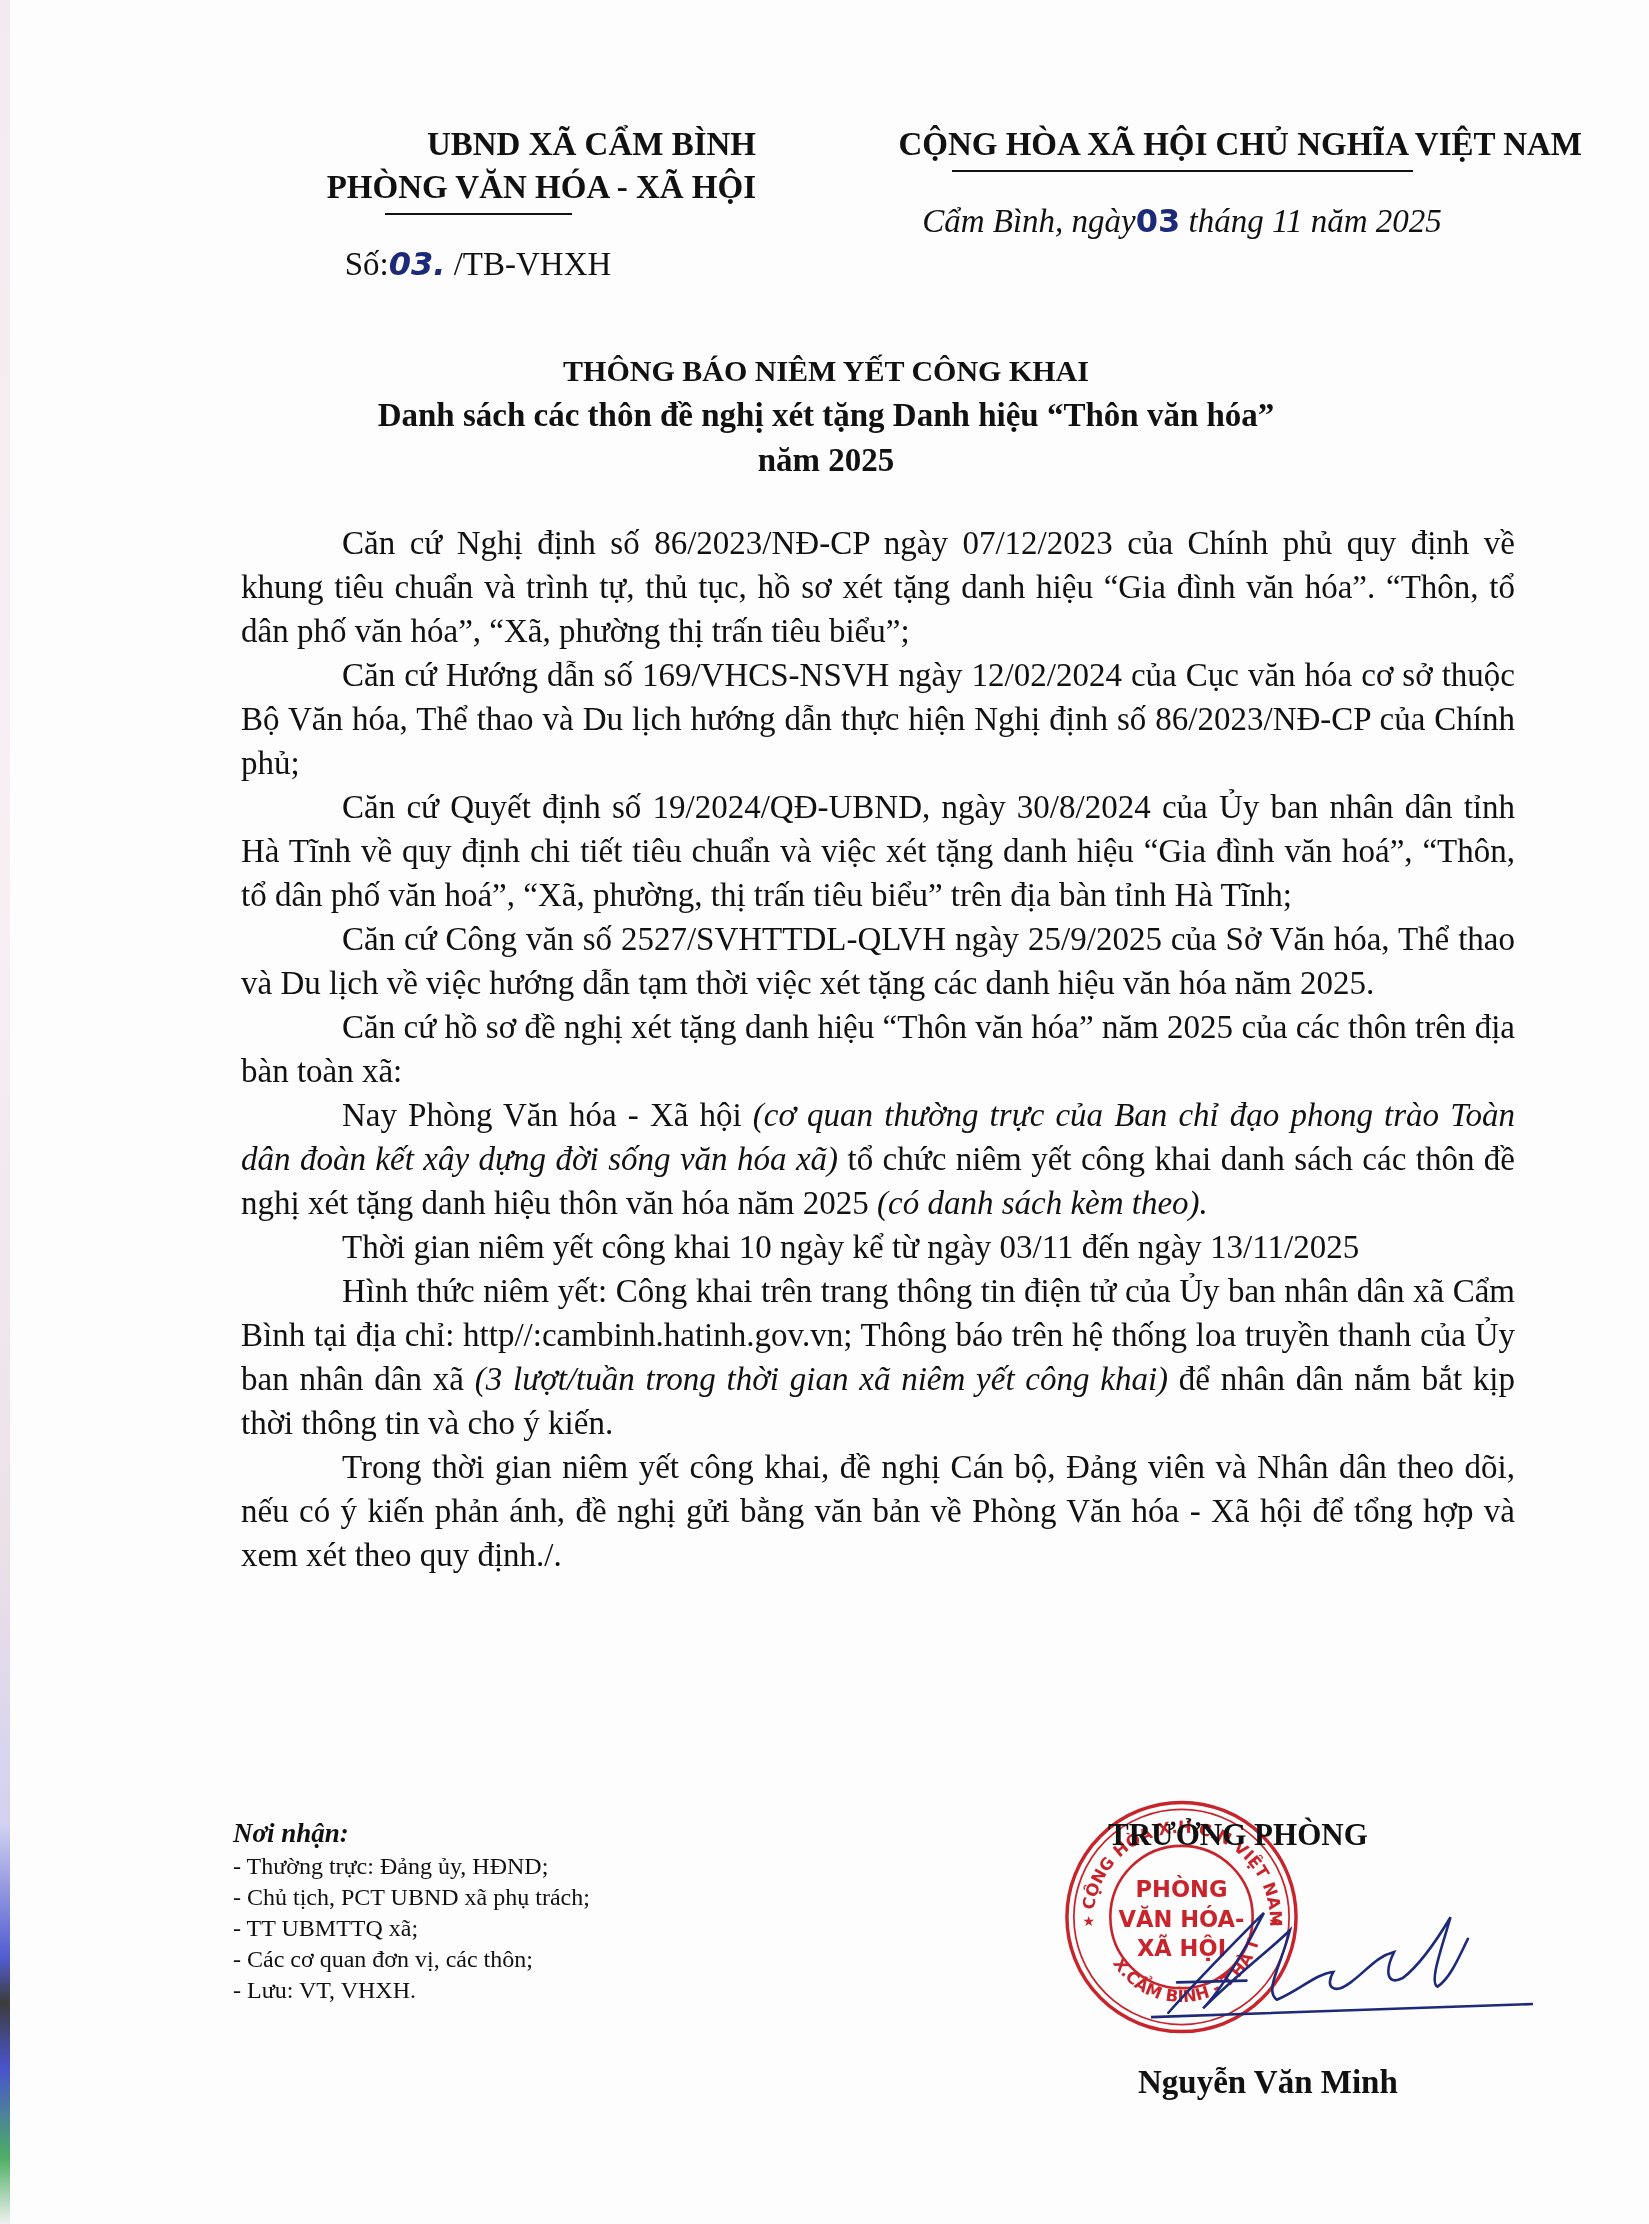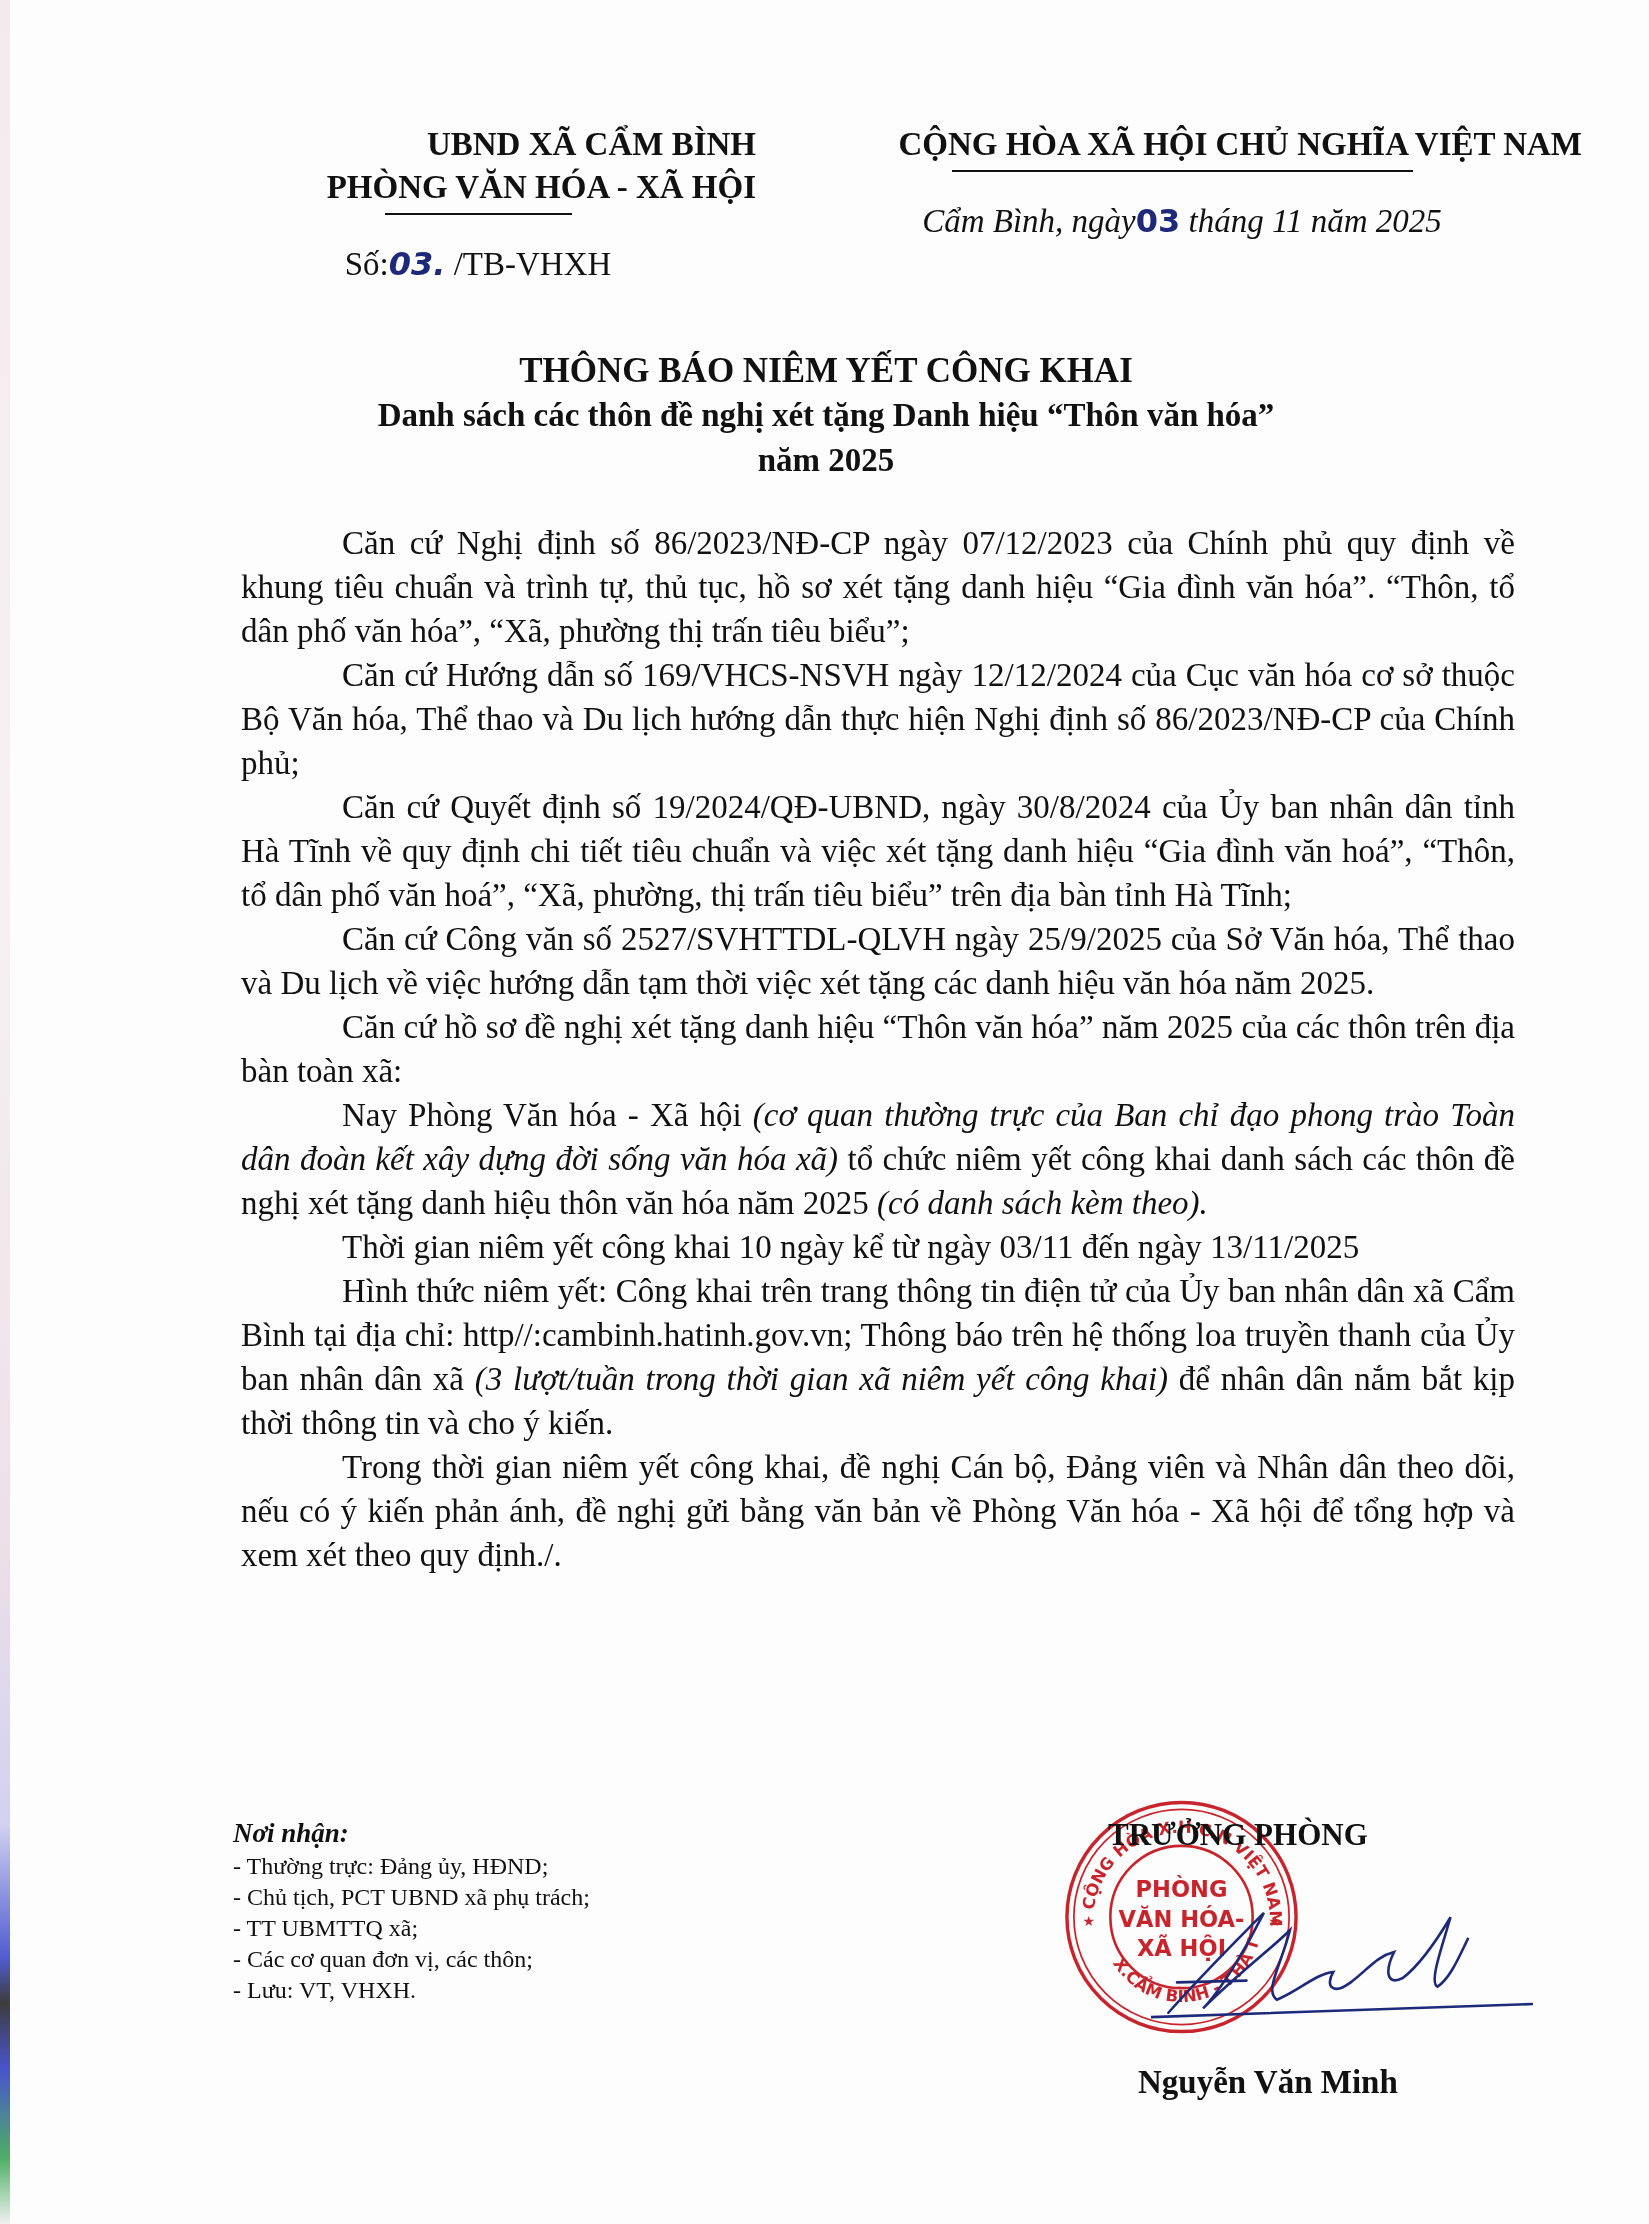--- a/index.html
+++ b/index.html
@@ -18,21 +18,21 @@
   .hdr-left { left: 200px; top: 123px; width: 556px; text-align: center; }
   .hdr-right { left: 782px; top: 123px; width: 800px; text-align: center; }
   .hdr-line { font-weight: bold; font-size: 33px; line-height: 43px; white-space: nowrap; text-align: right; }
   .rule { height: 2.6px; background: #111; margin: 3.5px auto 0; }
   .so-line { font-size: 33px; margin-top: 29.5px; white-space: nowrap; }
   .hand { color: #1d2a7a; font-style: italic; font-weight: bold; font-family: "DejaVu Sans", sans-serif; font-size: 32px; }
   .date-line { font-style: italic; font-size: 33px; margin-top: 29.5px; white-space: nowrap; }
   .date-line .hand { font-style: normal; }
 
   .title-block { left: 174px; top: 348px; width: 1304px; text-align: center; font-weight: bold; }
-  .title-main { font-size: 35px; line-height: 45px; }
+  .title-main { font-size: 30px; line-height: 45px; }
   .title-sub { font-size: 33px; line-height: 45px; }
 
   .body-text {
     left: 241px; top: 521px; width: 1274px;
     font-size: 33px; line-height: 44px; text-align: justify;
   }
   .body-text p { margin: 0; text-indent: 101px; }
   .body-text i { font-style: italic; }
 
   .recipients { left: 233px; top: 1816px; width: 608px; font-size: 24px; line-height: 31px; }
@@ -67,21 +67,21 @@
 </div>
 
 <div class="abs title-block">
   <div class="title-main">THÔNG BÁO NIÊM YẾT CÔNG KHAI</div>
   <div class="title-sub">Danh sách các thôn đề nghị xét tặng Danh hiệu “Thôn văn hóa”</div>
   <div class="title-sub">năm 2025</div>
 </div>
 
 <div class="abs body-text">
   <p>Căn cứ Nghị định số 86/2023/NĐ-CP ngày 07/12/2023 của Chính phủ quy định về khung tiêu chuẩn và trình tự, thủ tục, hồ sơ xét tặng danh hiệu “Gia đình văn hóa”. “Thôn, tổ dân phố văn hóa”, “Xã, phường thị trấn tiêu biểu”;</p>
-  <p>Căn cứ Hướng dẫn số 169/VHCS-NSVH ngày 12/12/2024 của Cục văn hóa cơ sở thuộc Bộ Văn hóa, Thể thao và Du lịch hướng dẫn thực hiện Nghị định số 86/2023/NĐ-CP của Chính phủ;</p>
+  <p>Căn cứ Hướng dẫn số 169/VHCS-NSVH ngày 12/02/2024 của Cục văn hóa cơ sở thuộc Bộ Văn hóa, Thể thao và Du lịch hướng dẫn thực hiện Nghị định số 86/2023/NĐ-CP của Chính phủ;</p>
   <p>Căn cứ Quyết định số 19/2024/QĐ-UBND, ngày 30/8/2024 của Ủy ban nhân dân tỉnh Hà Tĩnh về quy định chi tiết tiêu chuẩn và việc xét tặng danh hiệu “Gia đình văn hoá”, “Thôn, tổ dân phố văn hoá”, “Xã, phường, thị trấn tiêu biểu” trên địa bàn tỉnh Hà Tĩnh;</p>
   <p>Căn cứ Công văn số 2527/SVHTTDL-QLVH ngày 25/9/2025 của Sở Văn hóa, Thể thao và Du lịch về việc hướng dẫn tạm thời việc xét tặng các danh hiệu văn hóa năm 2025.</p>
   <p>Căn cứ hồ sơ đề nghị xét tặng danh hiệu “Thôn văn hóa” năm 2025 của các thôn trên địa bàn toàn xã:</p>
   <p><span>Nay Phòng Văn hóa - Xã hội </span><i>(cơ quan thường trực của Ban chỉ đạo phong trào Toàn dân đoàn kết xây dựng đời sống văn hóa xã)</i><span> tổ chức niêm yết công khai danh sách các thôn đề nghị xét tặng danh hiệu thôn văn hóa năm 2025 </span><i>(có danh sách kèm theo).</i></p>
   <p>Thời gian niêm yết công khai 10 ngày kể từ ngày 03/11 đến ngày 13/11/2025</p>
   <p><span>Hình thức niêm yết: Công khai trên trang thông tin điện tử của Ủy ban nhân dân xã Cẩm Bình tại địa chỉ: http//:cambinh.hatinh.gov.vn; Thông báo trên hệ thống loa truyền thanh của Ủy ban nhân dân xã </span><i>(3 lượt/tuần trong thời gian xã niêm yết công khai)</i><span> để nhân dân nắm bắt kịp thời thông tin và cho ý kiến.</span></p>
   <p>Trong thời gian niêm yết công khai, đề nghị Cán bộ, Đảng viên và Nhân dân theo dõi, nếu có ý kiến phản ánh, đề nghị gửi bằng văn bản về Phòng Văn hóa - Xã hội để tổng hợp và xem xét theo quy định./.</p>
 </div>
 
 <div class="abs recipients">

